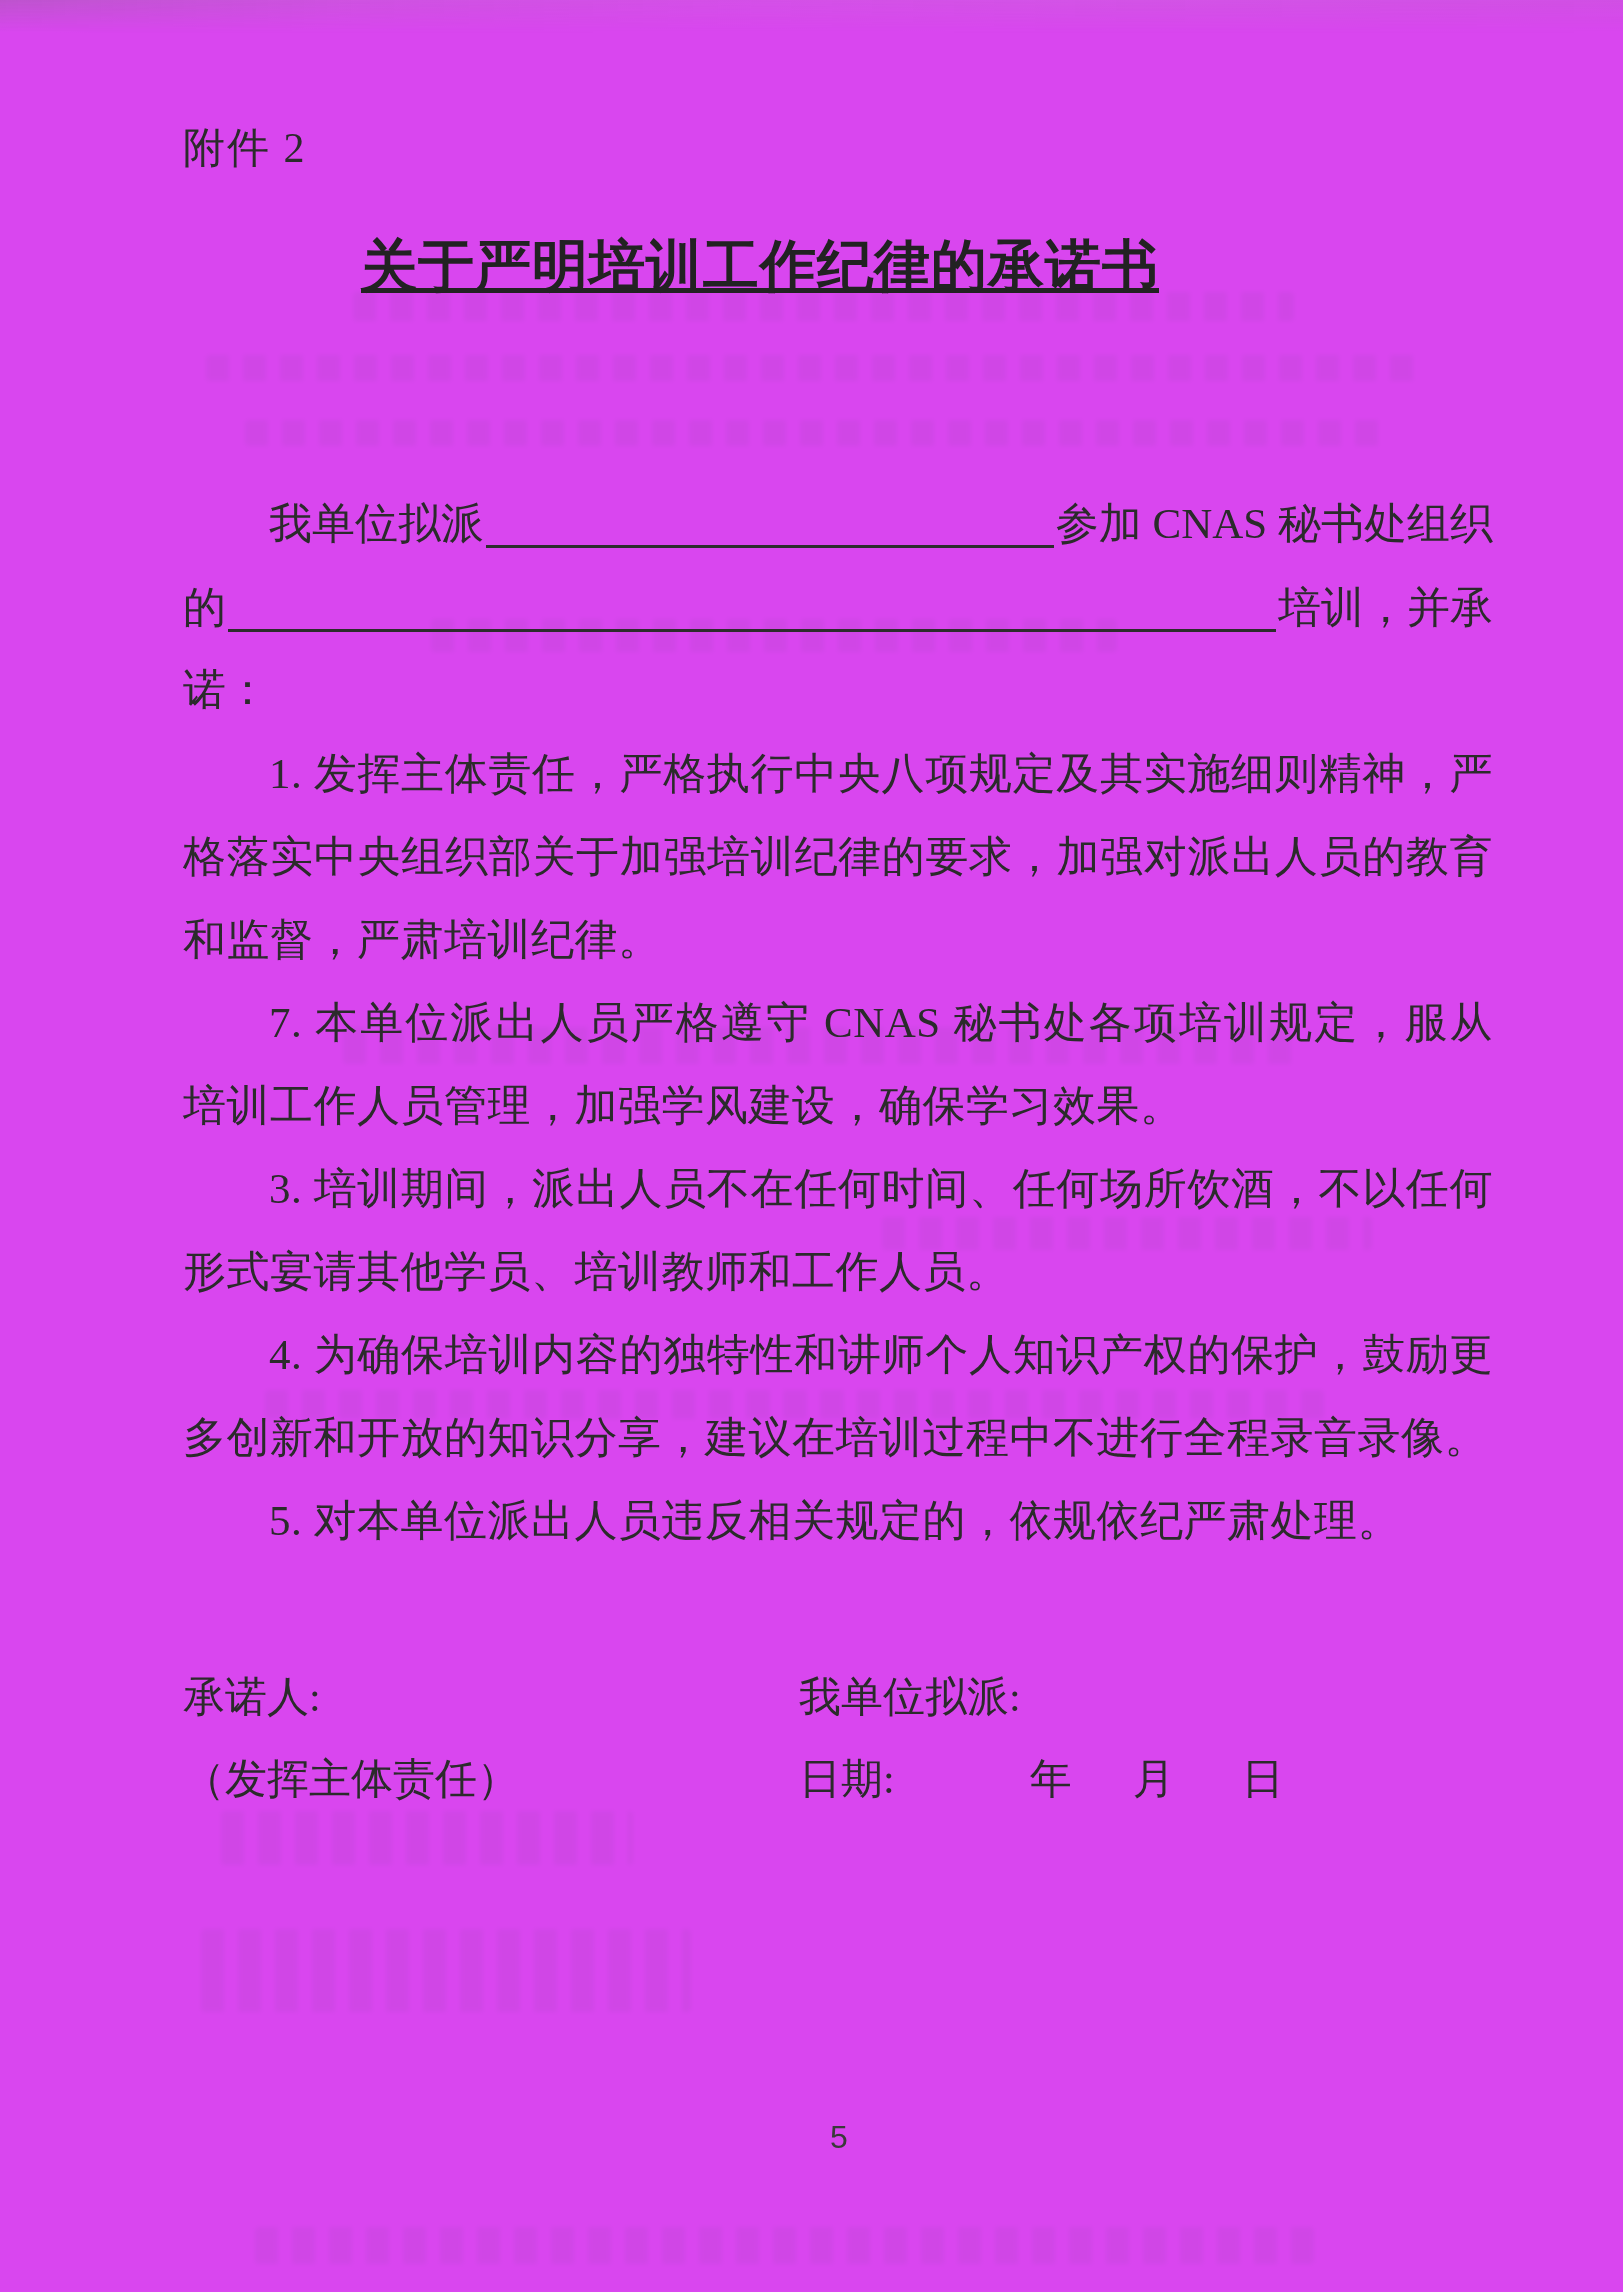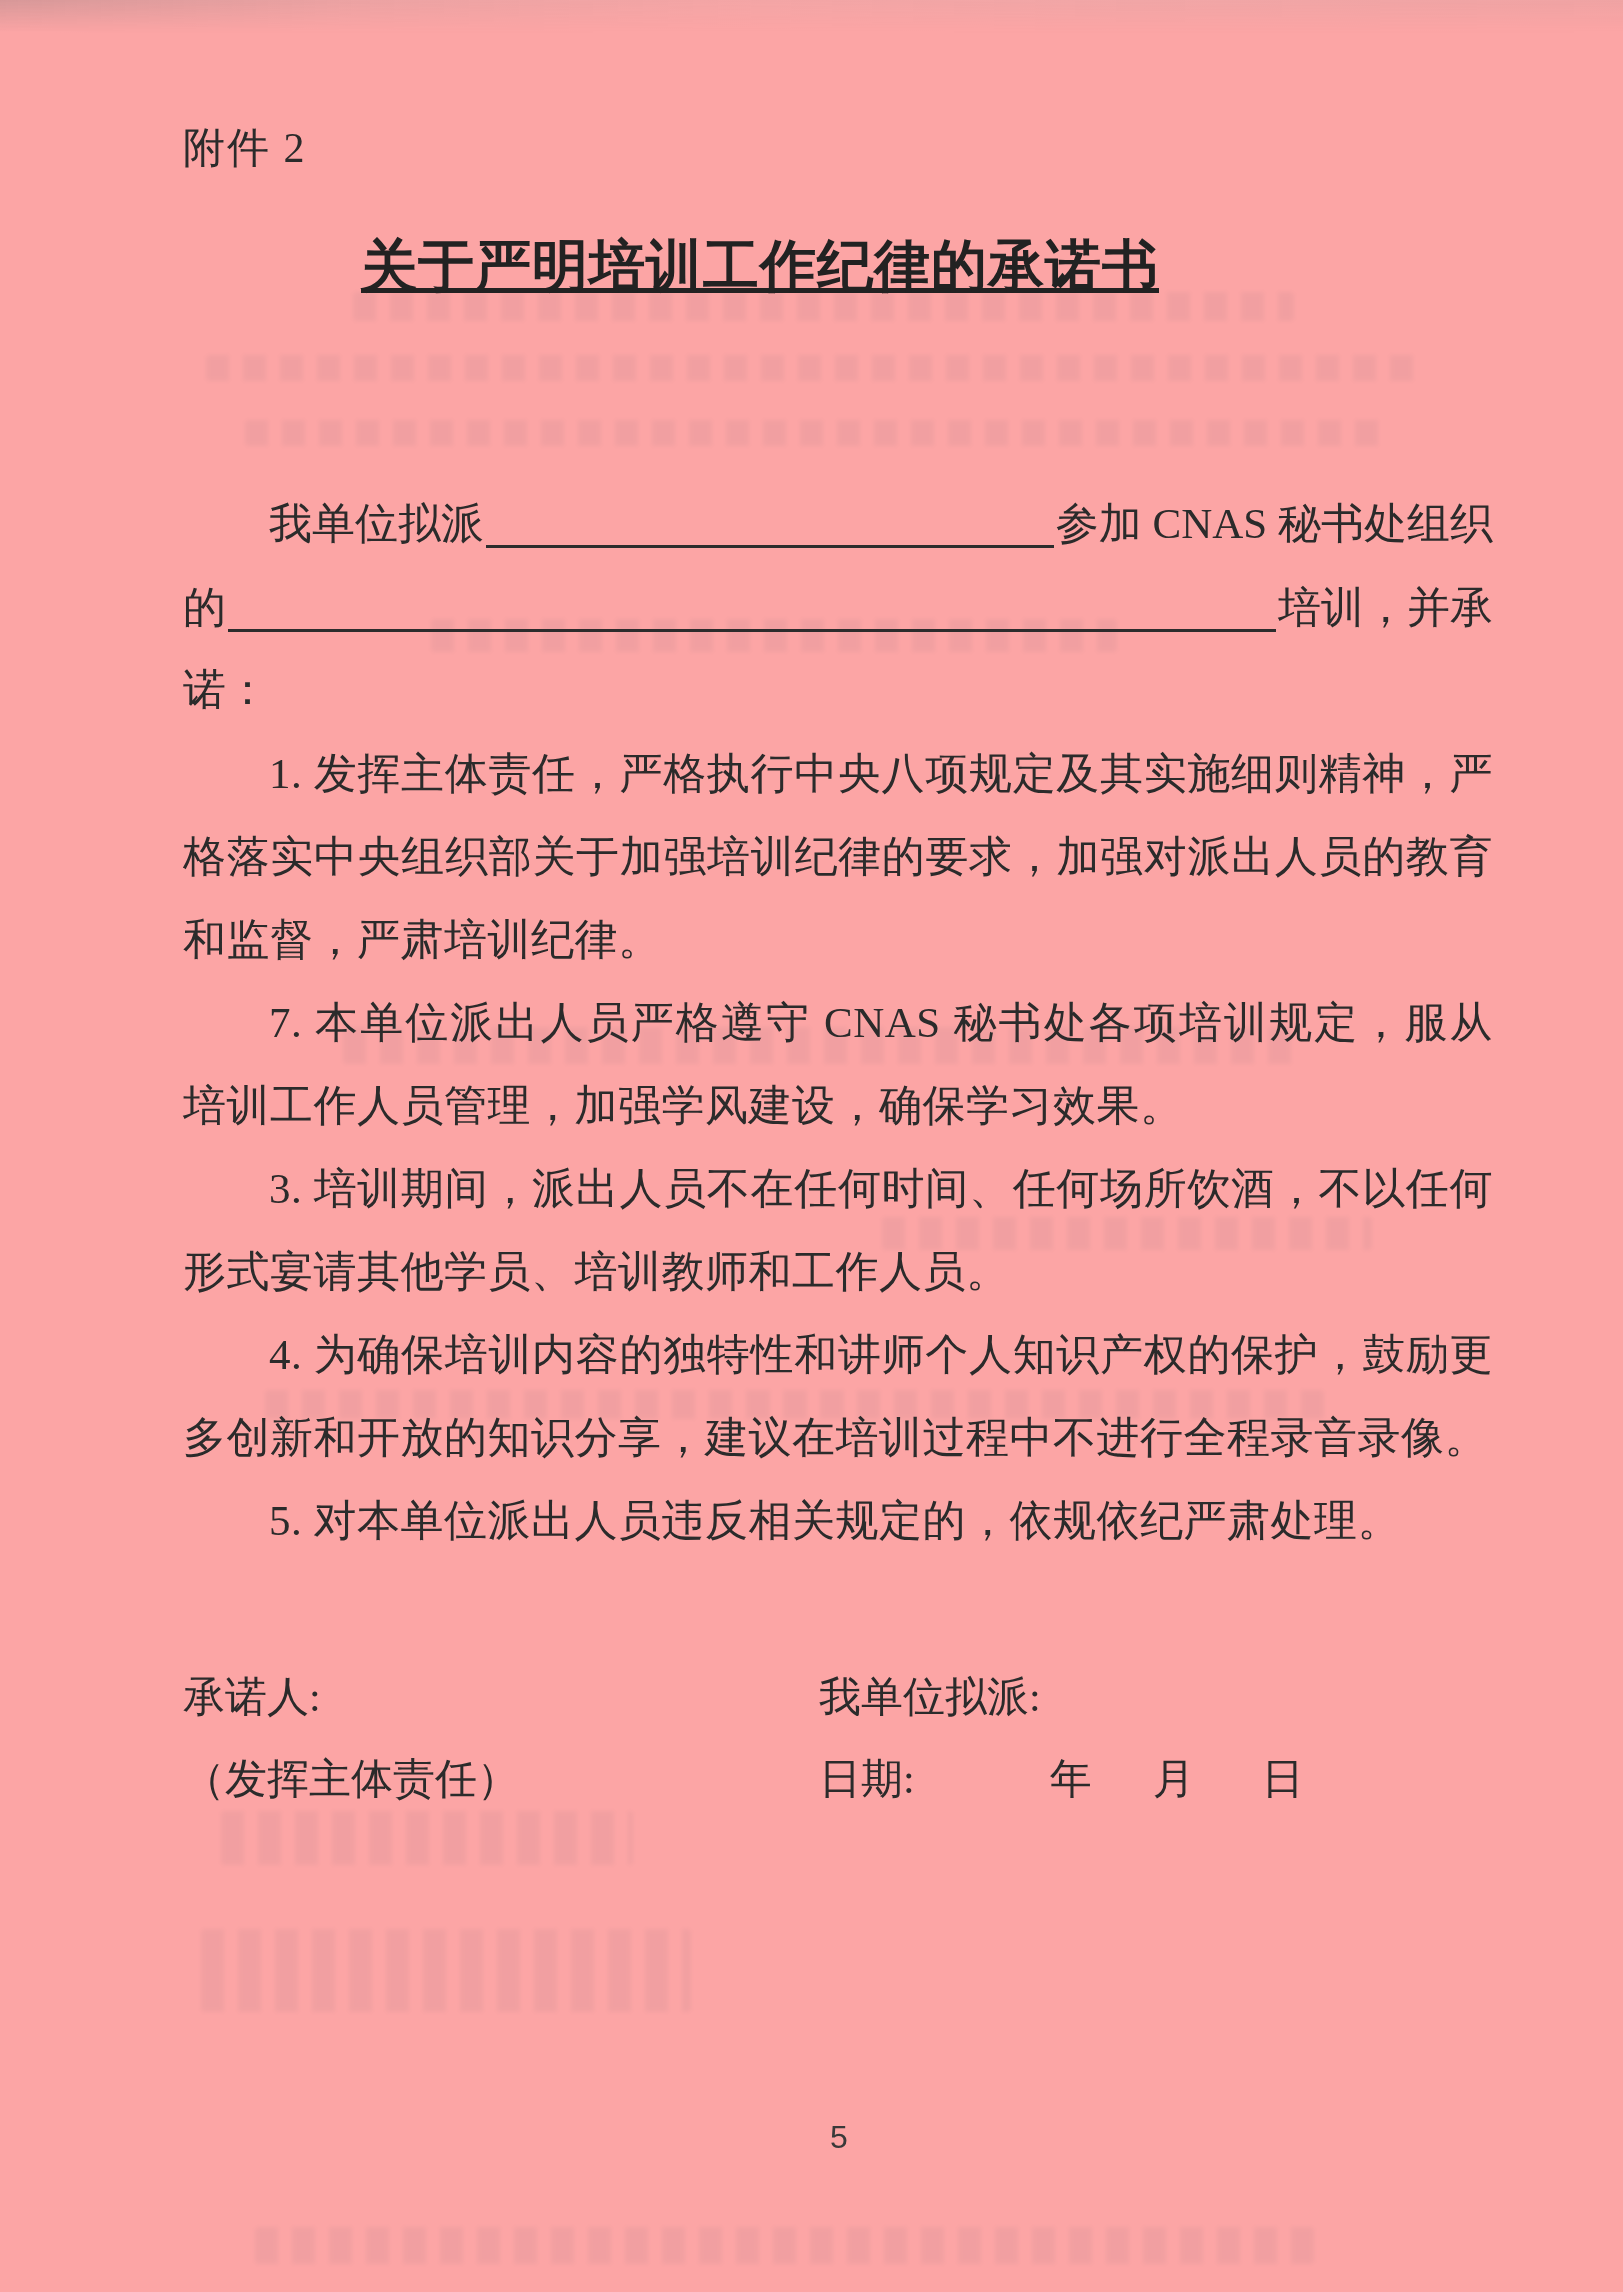--- a/index.html
+++ b/index.html
@@ -1,21 +1,21 @@
 <!DOCTYPE html>
 <html><head>
 <meta charset="utf-8">
 <style>
   html, body { margin: 0; padding: 0; background: #d8d8d8; }
   .page {
     position: relative;
     width: 1623px;
     height: 2293px;
     margin: 0 auto;
-    background: #fca5a5;
+    background: #d946ef;
     overflow: hidden;
     font-family: "Liberation Serif", "DejaVu Serif", serif;
     color: #2b2b2b;
   }
   
   .top-smear {
     position: absolute; top: 0; left: 0; right: 0; height: 33px;
     background:
       linear-gradient(90deg, rgba(120,120,122,0.28) 0%, rgba(150,150,152,0.16) 22%, rgba(170,170,172,0.10) 45%, rgba(170,170,172,0.14) 70%, rgba(150,150,152,0.12) 100%);
     -webkit-mask-image: linear-gradient(180deg, #000 0%, transparent 100%);
@@ -77,21 +77,20 @@
     font-size: 43px;
     line-height: 83px;
     text-align: justify;
     text-indent: 86px;
     letter-spacing: 0.5px;
   }
   .signature {
     display: flex;
     margin-top: 94px;
     font-size: 42px;
-    gap: 20px;
   }
   .sig-col { display: flex; flex-direction: column; }
   .sig-left { width: 616px; flex: 0 0 auto; }
   .sig-row { line-height: 82px; height: 82px; white-space: nowrap; }
   .date-line { line-height: 82px; height: 82px; white-space: nowrap; }
   .dsp { display: inline-block; }
   .dsp-a { width: 135px; }
   .dsp-b { width: 61px; }
   .dsp-c { width: 67px; }
   .page-number {

